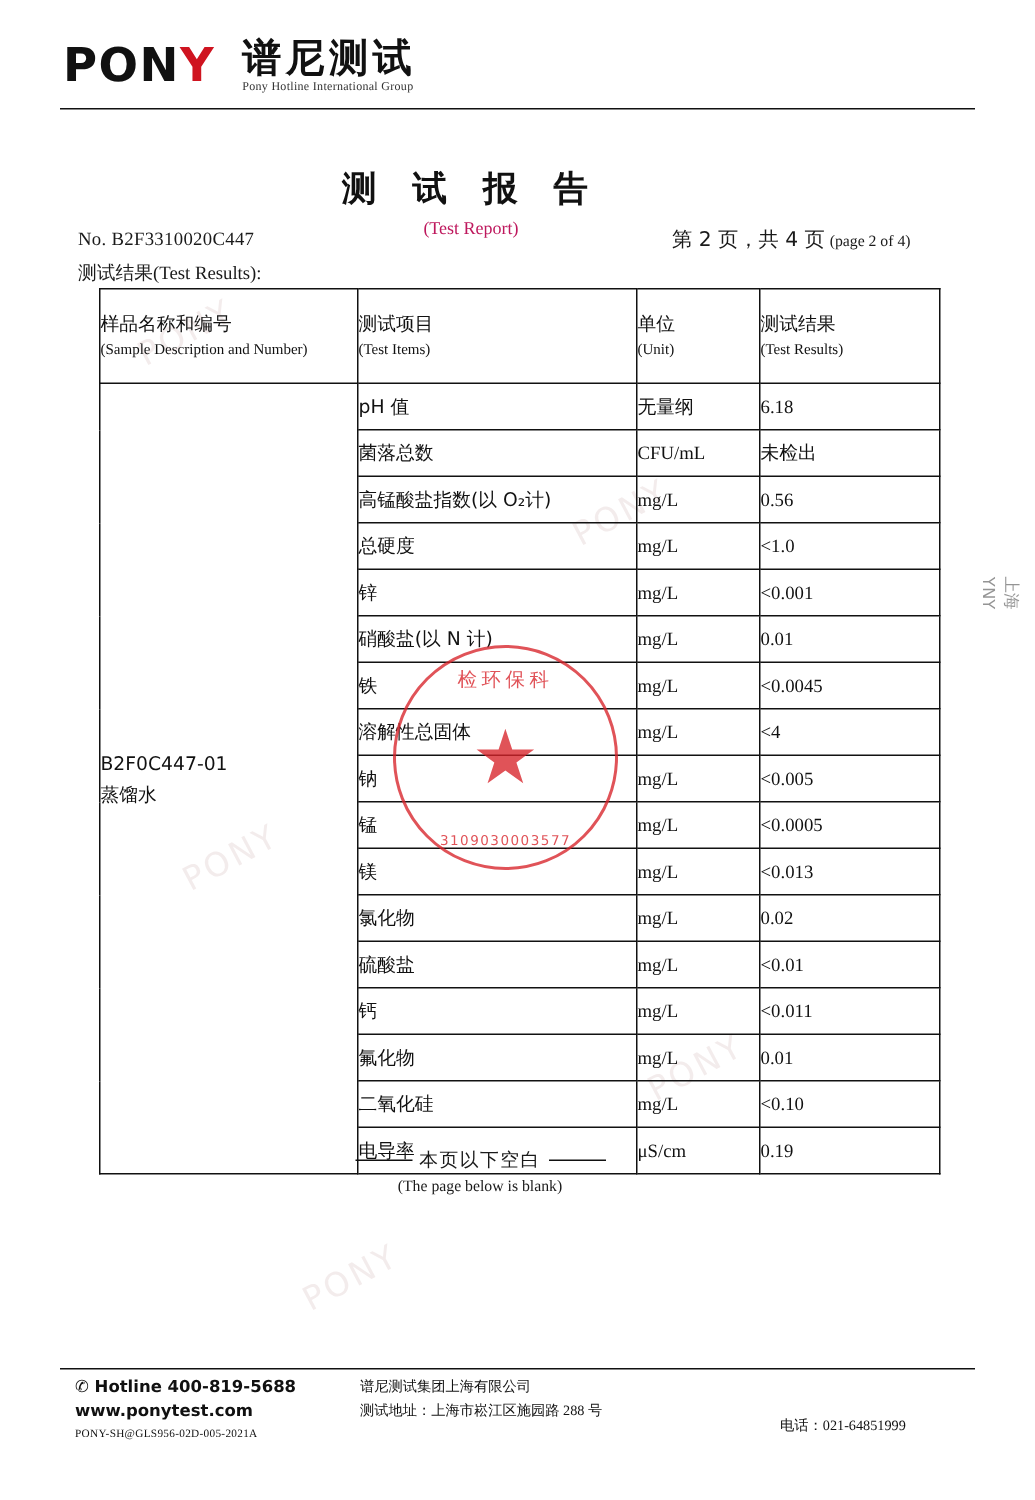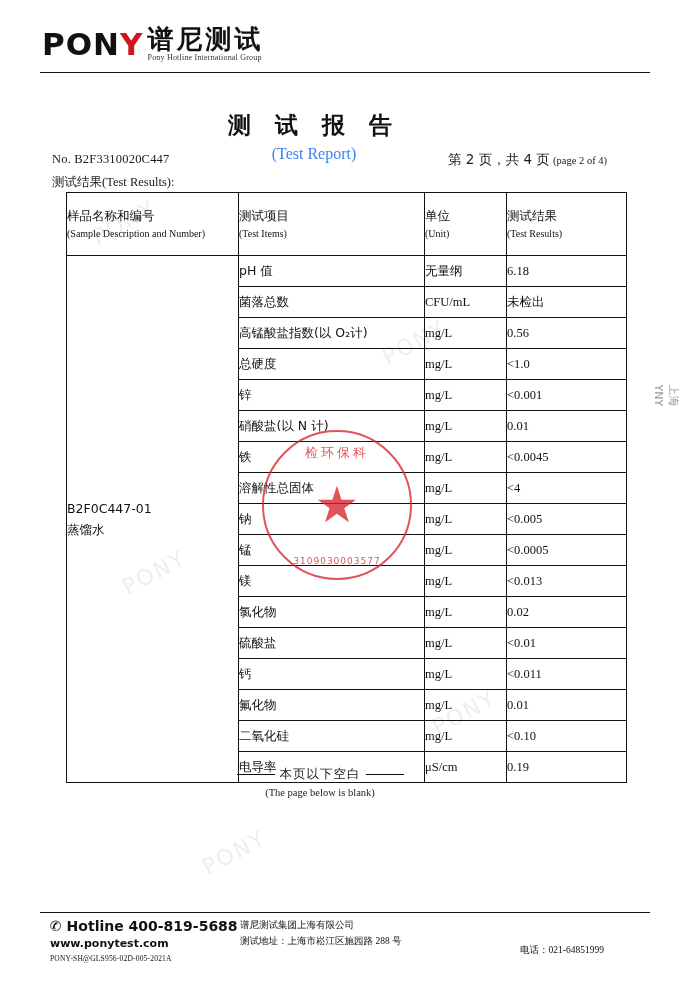--- a/index.html
+++ b/index.html
@@ -40,20 +40,21 @@
     display: inline-block;
     vertical-align: middle;
     line-height: 1;
   }
   .logo-pony .red-y {
     color: #cf1420;
   }
   .logo-cn {
     display: inline-block;
     vertical-align: middle;
+    margin-left: 14px;
     line-height: 1;
   }
   .logo-cn .cn {
     font-family: "DejaVu Sans", sans-serif;
     font-size: 26px;
     font-weight: bold;
     letter-spacing: 3px;
     color: #111;
   }
   .logo-cn .en {
@@ -82,23 +83,23 @@
   }
   .doc-title .cn {
     font-family: "DejaVu Sans", sans-serif;
     font-size: 23px;
     font-weight: bold;
     letter-spacing: 8px;
     color: #111;
   }
   .doc-title .en {
     display: block;
-    font-size: 16px;
+    font-size: 12px;
     margin-top: 4px;
-    color: #3b82f6;
+    color: #be185d;
   }
 
   
   .report-no {
     position: absolute;
     top: 152px;
     left: 52px;
     font-size: 12.5px;
     letter-spacing: 0.2px;
   }
@@ -224,21 +225,21 @@
     color: #111;
   }
   .footer-left {
     position: absolute;
     top: 0;
     left: 8px;
     width: 180px;
   }
   .footer-left .hotline {
     font-family: "DejaVu Sans", sans-serif;
-    font-size: 14px;
+    font-size: 11px;
     font-weight: bold;
     white-space: nowrap;
   }
   .footer-left .web {
     font-family: "DejaVu Sans", sans-serif;
     font-size: 11px;
     font-weight: bold;
     display: block;
     margin-top: 3px;
   }

